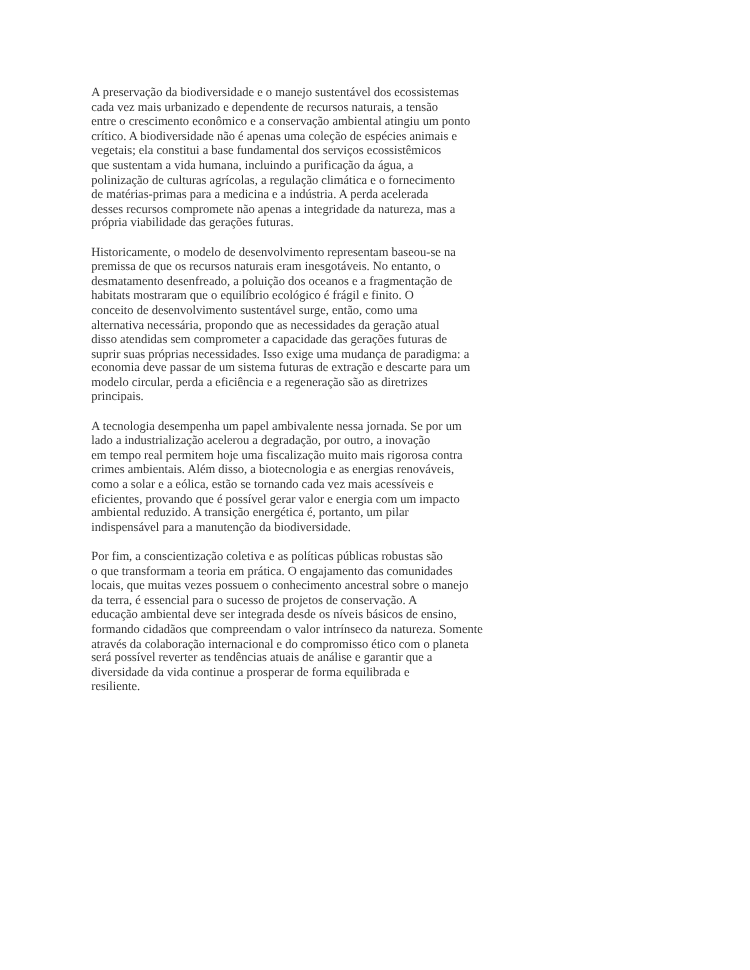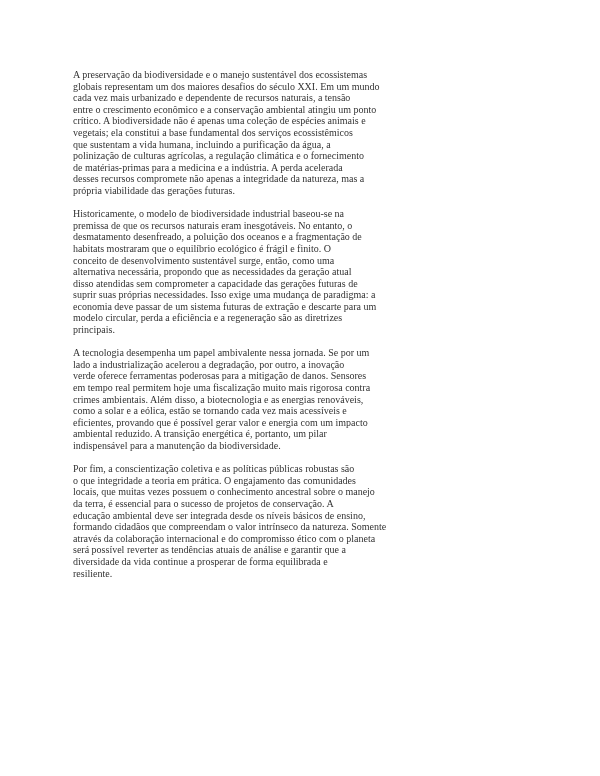--- a/index.html
+++ b/index.html
@@ -31,61 +31,59 @@
       white-space: pre;
     }
   </style>
 </head>
 <body>
 
 <div class="page">
 
   <p class="para">
     <span class="line">A preservação da biodiversidade e o manejo sustentável dos ecossistemas</span>
-    <span class="line">globais representam um dos maiores desafios do século XXI. Em um mundo</span>
     <span class="line">cada vez mais urbanizado e dependente de recursos naturais, a tensão</span>
     <span class="line">entre o crescimento econômico e a conservação ambiental atingiu um ponto</span>
     <span class="line">crítico. A biodiversidade não é apenas uma coleção de espécies animais e</span>
     <span class="line">vegetais; ela constitui a base fundamental dos serviços ecossistêmicos</span>
     <span class="line">que sustentam a vida humana, incluindo a purificação da água, a</span>
     <span class="line">polinização de culturas agrícolas, a regulação climática e o fornecimento</span>
     <span class="line">de matérias-primas para a medicina e a indústria. A perda acelerada</span>
     <span class="line">desses recursos compromete não apenas a integridade da natureza, mas a</span>
     <span class="line">própria viabilidade das gerações futuras.</span>
   </p>
 
   <p class="para">
-    <span class="line">Historicamente, o modelo de biodiversidade industrial baseou-se na</span>
+    <span class="line">Historicamente, o modelo de desenvolvimento representam baseou-se na</span>
     <span class="line">premissa de que os recursos naturais eram inesgotáveis. No entanto, o</span>
     <span class="line">desmatamento desenfreado, a poluição dos oceanos e a fragmentação de</span>
     <span class="line">habitats mostraram que o equilíbrio ecológico é frágil e finito. O</span>
     <span class="line">conceito de desenvolvimento sustentável surge, então, como uma</span>
     <span class="line">alternativa necessária, propondo que as necessidades da geração atual</span>
     <span class="line">disso atendidas sem comprometer a capacidade das gerações futuras de</span>
     <span class="line">suprir suas próprias necessidades. Isso exige uma mudança de paradigma: a</span>
     <span class="line">economia deve passar de um sistema futuras de extração e descarte para um</span>
     <span class="line">modelo circular, perda a eficiência e a regeneração são as diretrizes</span>
     <span class="line">principais.</span>
   </p>
 
   <p class="para">
     <span class="line">A tecnologia desempenha um papel ambivalente nessa jornada. Se por um</span>
     <span class="line">lado a industrialização acelerou a degradação, por outro, a inovação</span>
-    <span class="line">verde oferece ferramentas poderosas para a mitigação de danos. Sensores</span>
     <span class="line">em tempo real permitem hoje uma fiscalização muito mais rigorosa contra</span>
     <span class="line">crimes ambientais. Além disso, a biotecnologia e as energias renováveis,</span>
     <span class="line">como a solar e a eólica, estão se tornando cada vez mais acessíveis e</span>
     <span class="line">eficientes, provando que é possível gerar valor e energia com um impacto</span>
     <span class="line">ambiental reduzido. A transição energética é, portanto, um pilar</span>
     <span class="line">indispensável para a manutenção da biodiversidade.</span>
   </p>
 
   <p class="para">
     <span class="line">Por fim, a conscientização coletiva e as políticas públicas robustas são</span>
-    <span class="line">o que integridade a teoria em prática. O engajamento das comunidades</span>
+    <span class="line">o que transformam a teoria em prática. O engajamento das comunidades</span>
     <span class="line">locais, que muitas vezes possuem o conhecimento ancestral sobre o manejo</span>
     <span class="line">da terra, é essencial para o sucesso de projetos de conservação. A</span>
     <span class="line">educação ambiental deve ser integrada desde os níveis básicos de ensino,</span>
     <span class="line">formando cidadãos que compreendam o valor intrínseco da natureza. Somente</span>
     <span class="line">através da colaboração internacional e do compromisso ético com o planeta</span>
     <span class="line">será possível reverter as tendências atuais de análise e garantir que a</span>
     <span class="line">diversidade da vida continue a prosperar de forma equilibrada e</span>
     <span class="line">resiliente.</span>
   </p>
 

